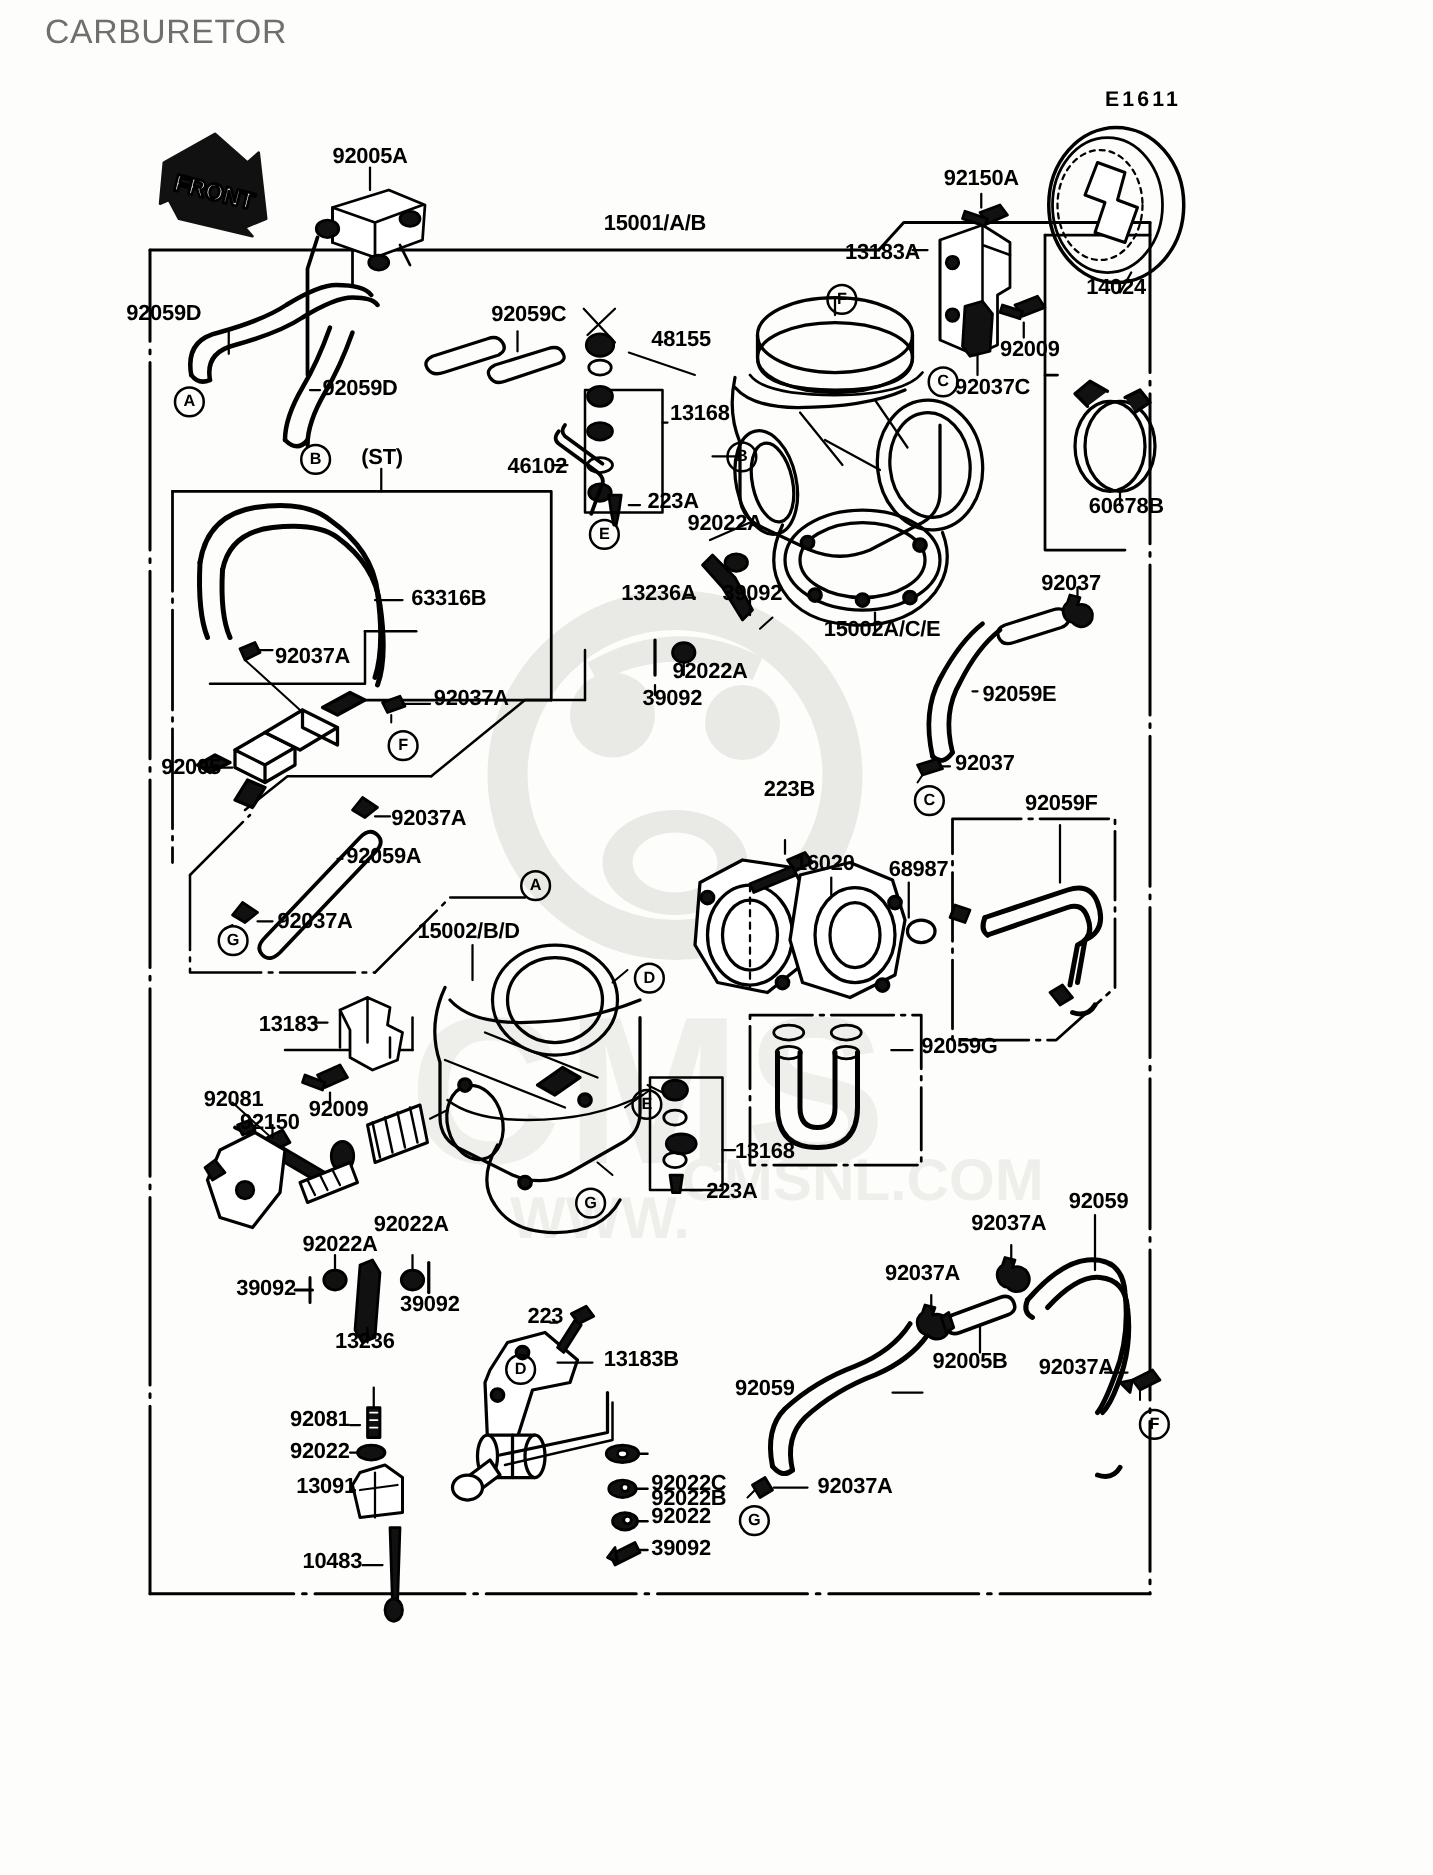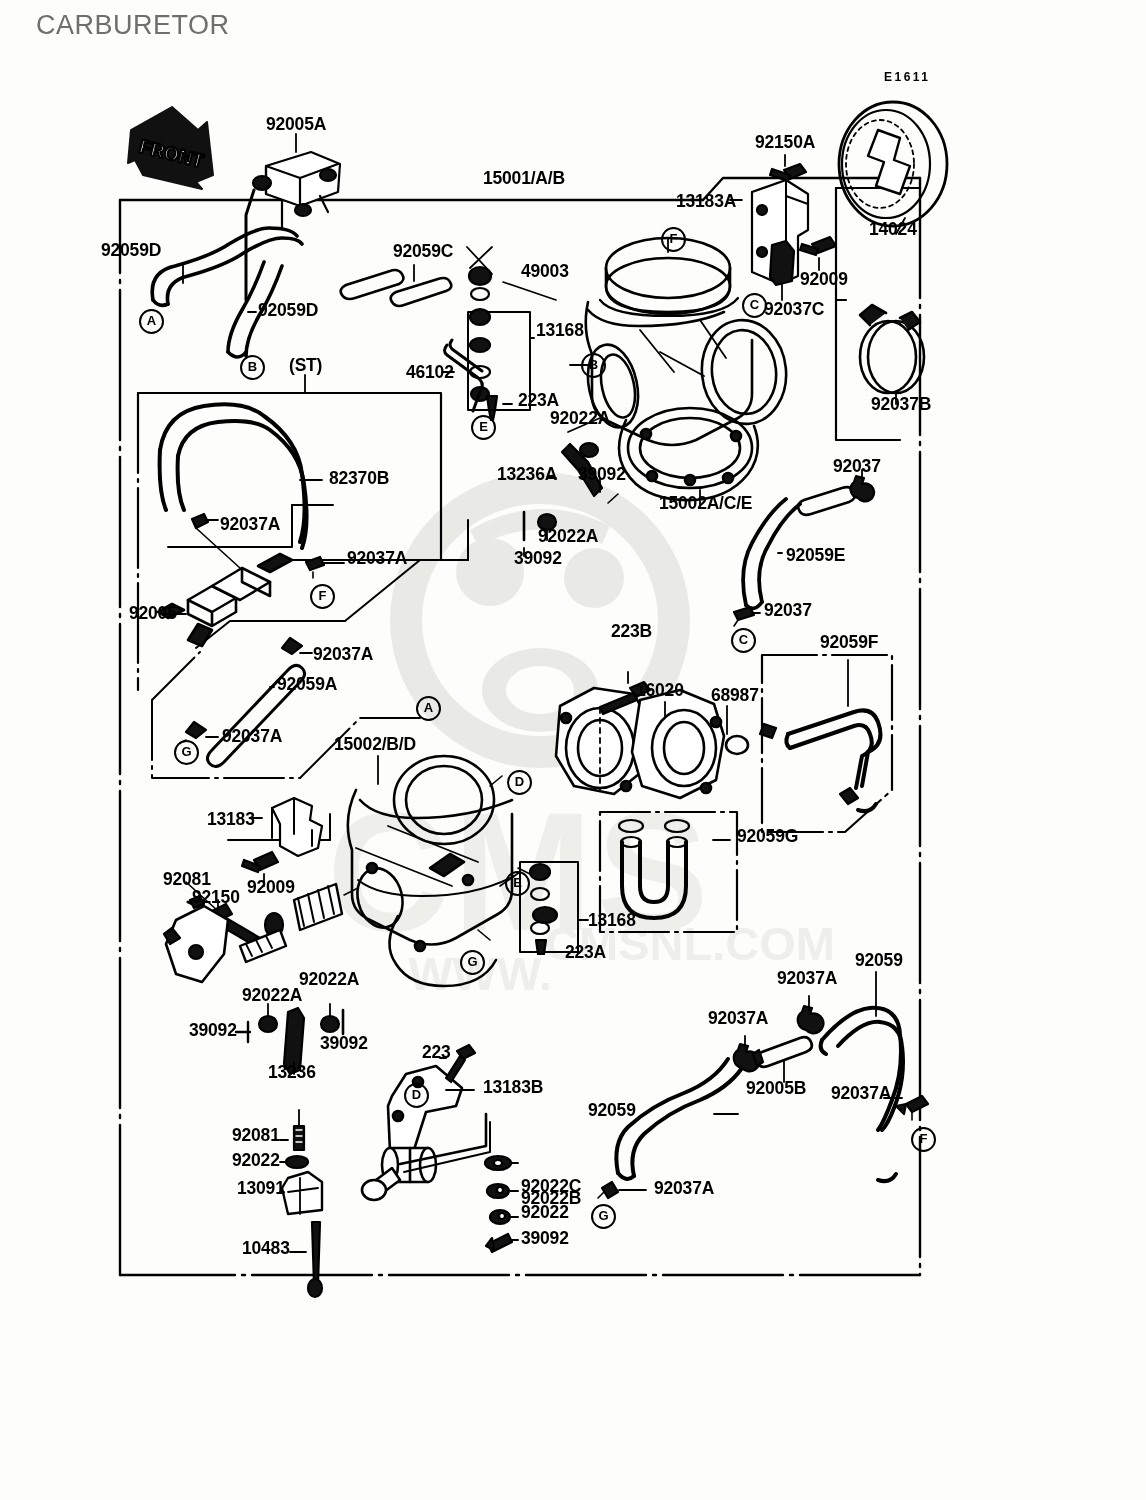--- a/index.html
+++ b/index.html
@@ -1,21 +1,21 @@
 <!DOCTYPE html>
 <html><head>
 <meta charset="utf-8">
 <style>
   html,body{margin:0;padding:0;background:#fdfdfb;}
   body{width:1146px;height:1500px;position:relative;overflow:hidden;
        font-family:"Liberation Sans",sans-serif;}
   #page{position:absolute;left:0;top:0;width:1036px;height:1500px;}
   #title{position:absolute;left:36px;top:10px;font-size:27px;color:#6f6f6f;
          letter-spacing:.5px;font-weight:400;}
-  #figcode{position:absolute;left:884px;top:70px;font-size:12px;font-weight:bold;
+  #figcode{position:absolute;left:884px;top:70px;font-size:17px;font-weight:bold;
            letter-spacing:2.5px;color:#000;}
   #footer{position:absolute;left:0;top:1440px;width:1146px;text-align:center;
           font-size:37px;font-weight:bold;color:#c00000;
           font-family:"Liberation Sans",sans-serif;letter-spacing:-.3px;}
   svg#art{position:absolute;left:0;top:0;width:1146px;height:1500px;}
   .lbl{position:absolute;font-size:17.5px;font-weight:bold;color:#000;
        white-space:nowrap;font-family:"Liberation Sans",sans-serif;
        letter-spacing:-.2px;}
   .cir{position:absolute;width:21px;height:21px;border:2.2px solid #000;
        border-radius:50%;font-size:13px;font-weight:bold;text-align:center;
@@ -436,31 +436,31 @@
     </g>
   </svg>
 
   <div class="lbl" style="left:266px;top:114px">92005A</div>
   <div class="lbl" style="left:483px;top:168px">15001/A/B</div>
   <div class="lbl" style="left:755px;top:132px">92150A</div>
   <div class="lbl" style="left:676px;top:191px">13183A</div>
   <div class="lbl" style="left:869px;top:219px">14024</div>
   <div class="lbl" style="left:101px;top:240px">92059D</div>
   <div class="lbl" style="left:393px;top:241px">92059C</div>
-  <div class="lbl" style="left:521px;top:261px">49003</div>
+  <div class="lbl" style="left:521px;top:261px">48155</div>
   <div class="lbl" style="left:800px;top:269px">92009</div>
   <div class="lbl" style="left:764px;top:299px">92037C</div>
   <div class="lbl" style="left:258px;top:300px">92059D</div>
   <div class="lbl" style="left:536px;top:320px">13168</div>
   <div class="lbl" style="left:289px;top:355px">(ST)</div>
   <div class="lbl" style="left:406px;top:362px">46102</div>
-  <div class="lbl" style="left:871px;top:394px">92037B</div>
+  <div class="lbl" style="left:871px;top:394px">60678B</div>
   <div class="lbl" style="left:518px;top:390px">223A</div>
   <div class="lbl" style="left:550px;top:408px">92022A</div>
-  <div class="lbl" style="left:329px;top:468px">82370B</div>
+  <div class="lbl" style="left:329px;top:468px">63316B</div>
   <div class="lbl" style="left:497px;top:464px">13236A</div>
   <div class="lbl" style="left:578px;top:464px">39092</div>
   <div class="lbl" style="left:659px;top:493px">15002A/C/E</div>
   <div class="lbl" style="left:833px;top:456px">92037</div>
   <div class="lbl" style="left:220px;top:514px">92037A</div>
   <div class="lbl" style="left:538px;top:526px">92022A</div>
   <div class="lbl" style="left:514px;top:548px">39092</div>
   <div class="lbl" style="left:347px;top:548px">92037A</div>
   <div class="lbl" style="left:786px;top:545px">92059E</div>
   <div class="lbl" style="left:129px;top:603px">92005</div>

